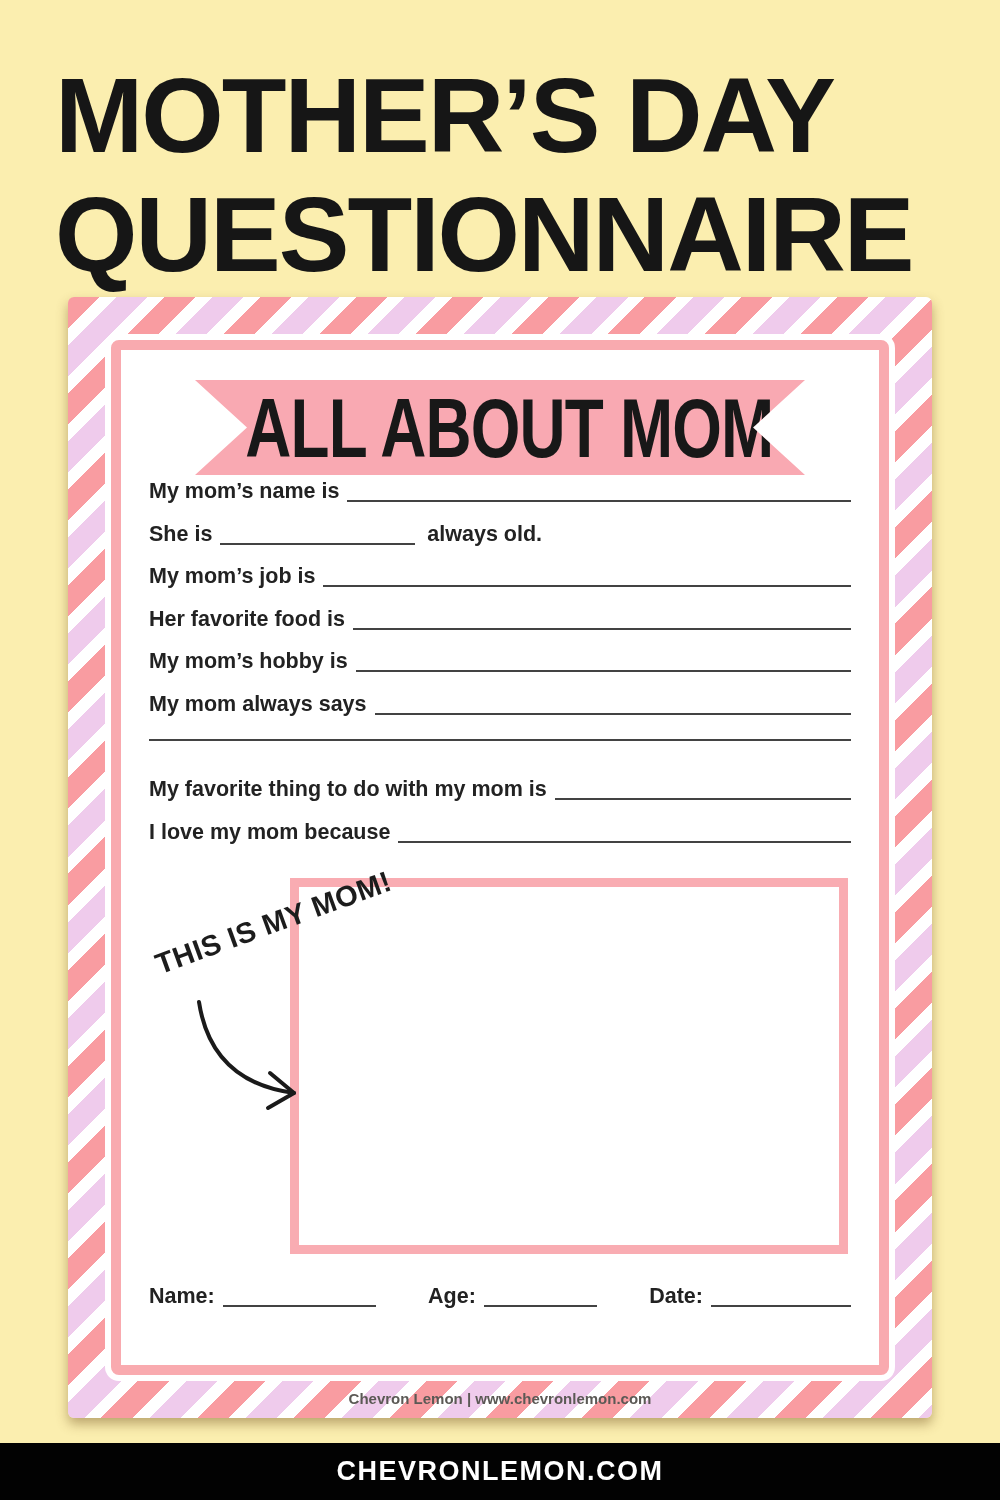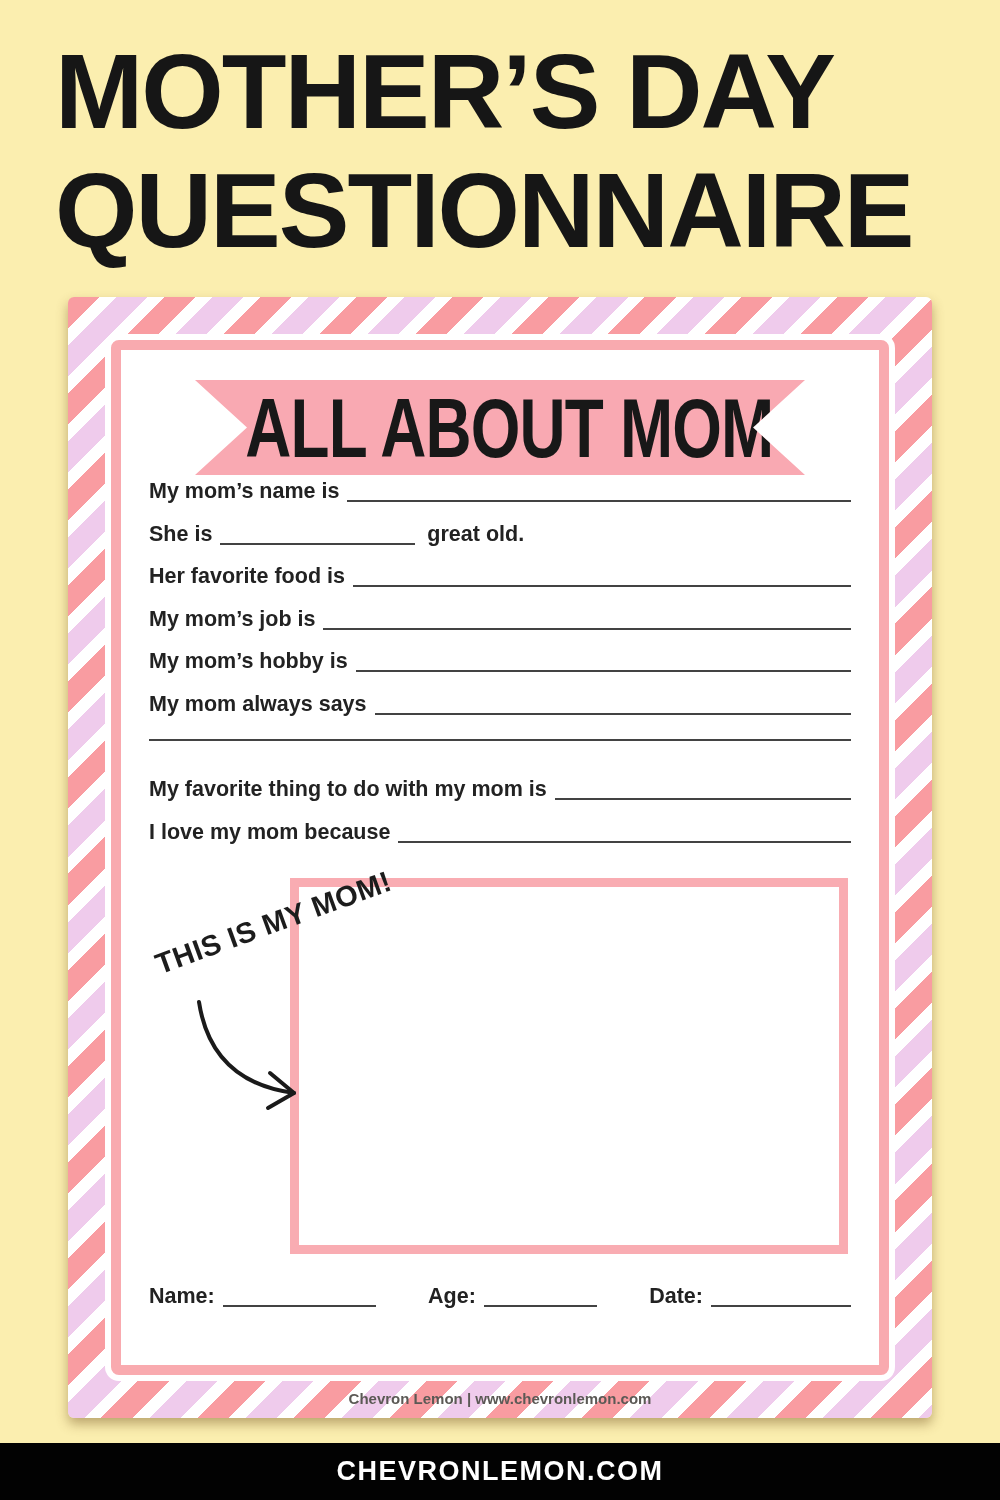--- a/index.html
+++ b/index.html
@@ -6,21 +6,21 @@
   html, body { width: 1000px; height: 1500px; }
   body {
     position: relative;
     background: #FBEEAF;
     font-family: "Liberation Sans", sans-serif;
     color: #1A1A1A;
     overflow: hidden;
   }
 
   
-  .header { padding: 32px 0 0 55px; }
+  .header { padding: 32px 0 0 55px; margin-top: 24px; }
   .main-title {
     font-size: 106px;
     font-weight: bold;
     letter-spacing: -2px;
     line-height: 1.12;
     color: #161616;
     white-space: nowrap;
   }
 
   
@@ -175,28 +175,28 @@
       </div>
 
       <div class="rows">
         <div class="qrow">
           <span>My mom’s name is</span>
           <span class="fill-line"></span>
         </div>
         <div class="qrow">
           <span>She is</span>
           <span class="fill-line fixed"></span>
-          <span class="suffix">great old.</span>
+          <span class="suffix">always old.</span>
+        </div>
+        <div class="qrow">
+          <span>My mom’s job is</span>
+          <span class="fill-line"></span>
         </div>
         <div class="qrow">
           <span>Her favorite food is</span>
-          <span class="fill-line"></span>
-        </div>
-        <div class="qrow">
-          <span>My mom’s job is</span>
           <span class="fill-line"></span>
         </div>
         <div class="qrow">
           <span>My mom’s hobby is</span>
           <span class="fill-line"></span>
         </div>
         <div class="qrow">
           <span>My mom always says</span>
           <span class="fill-line"></span>
         </div>

